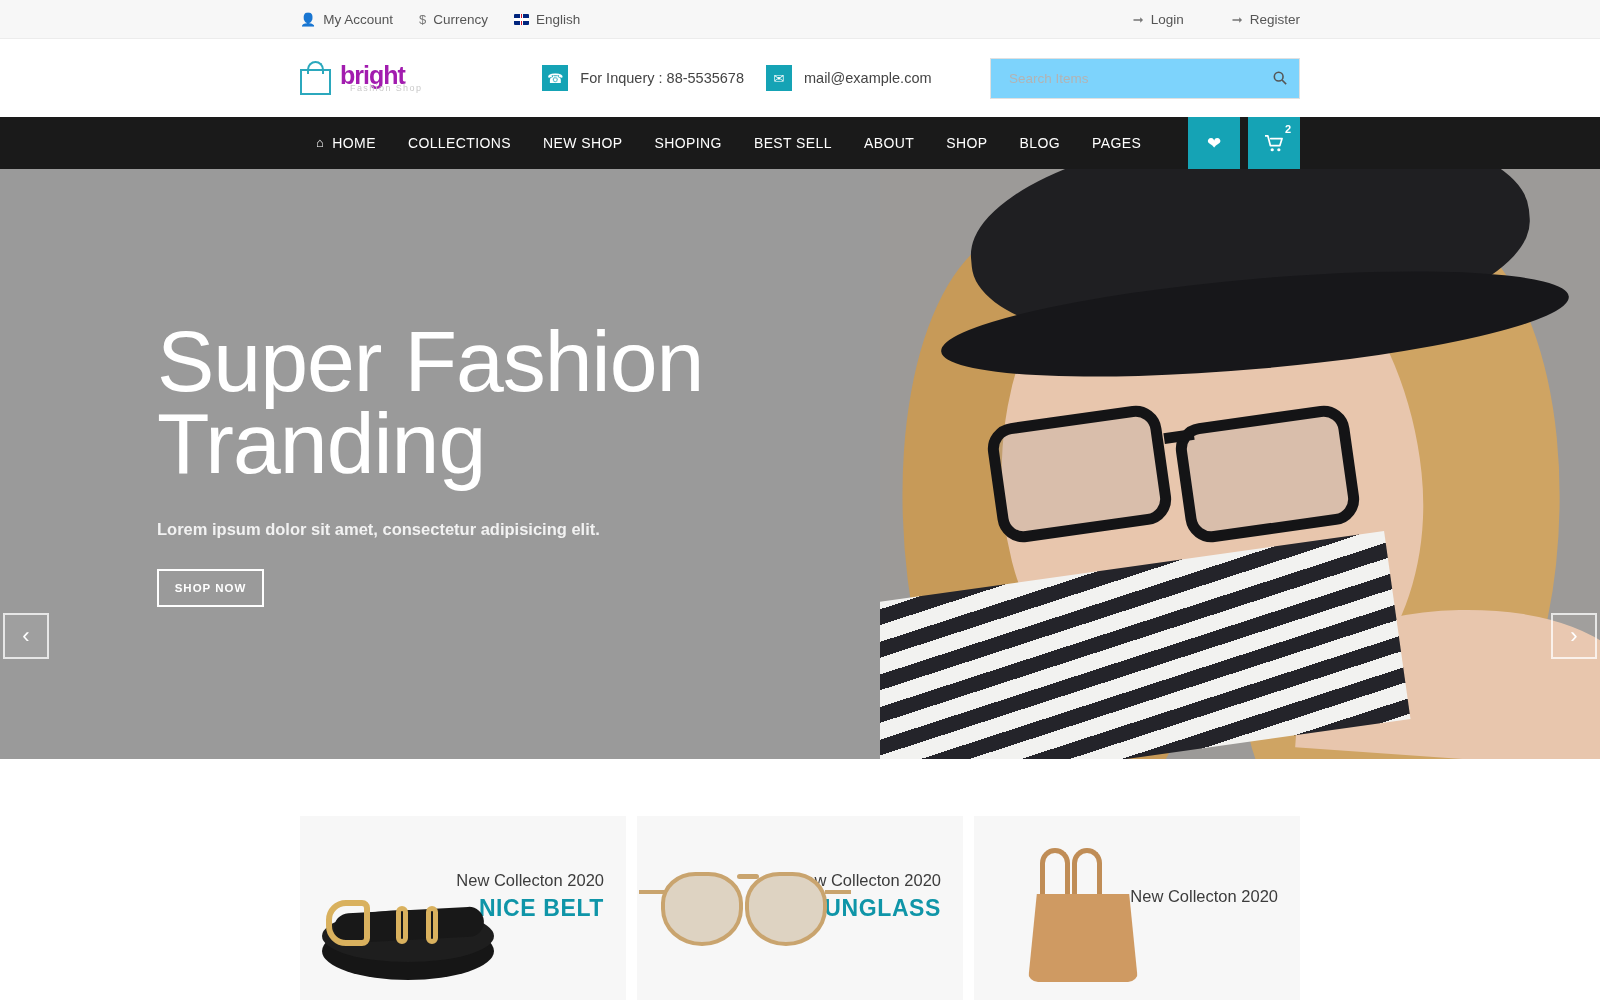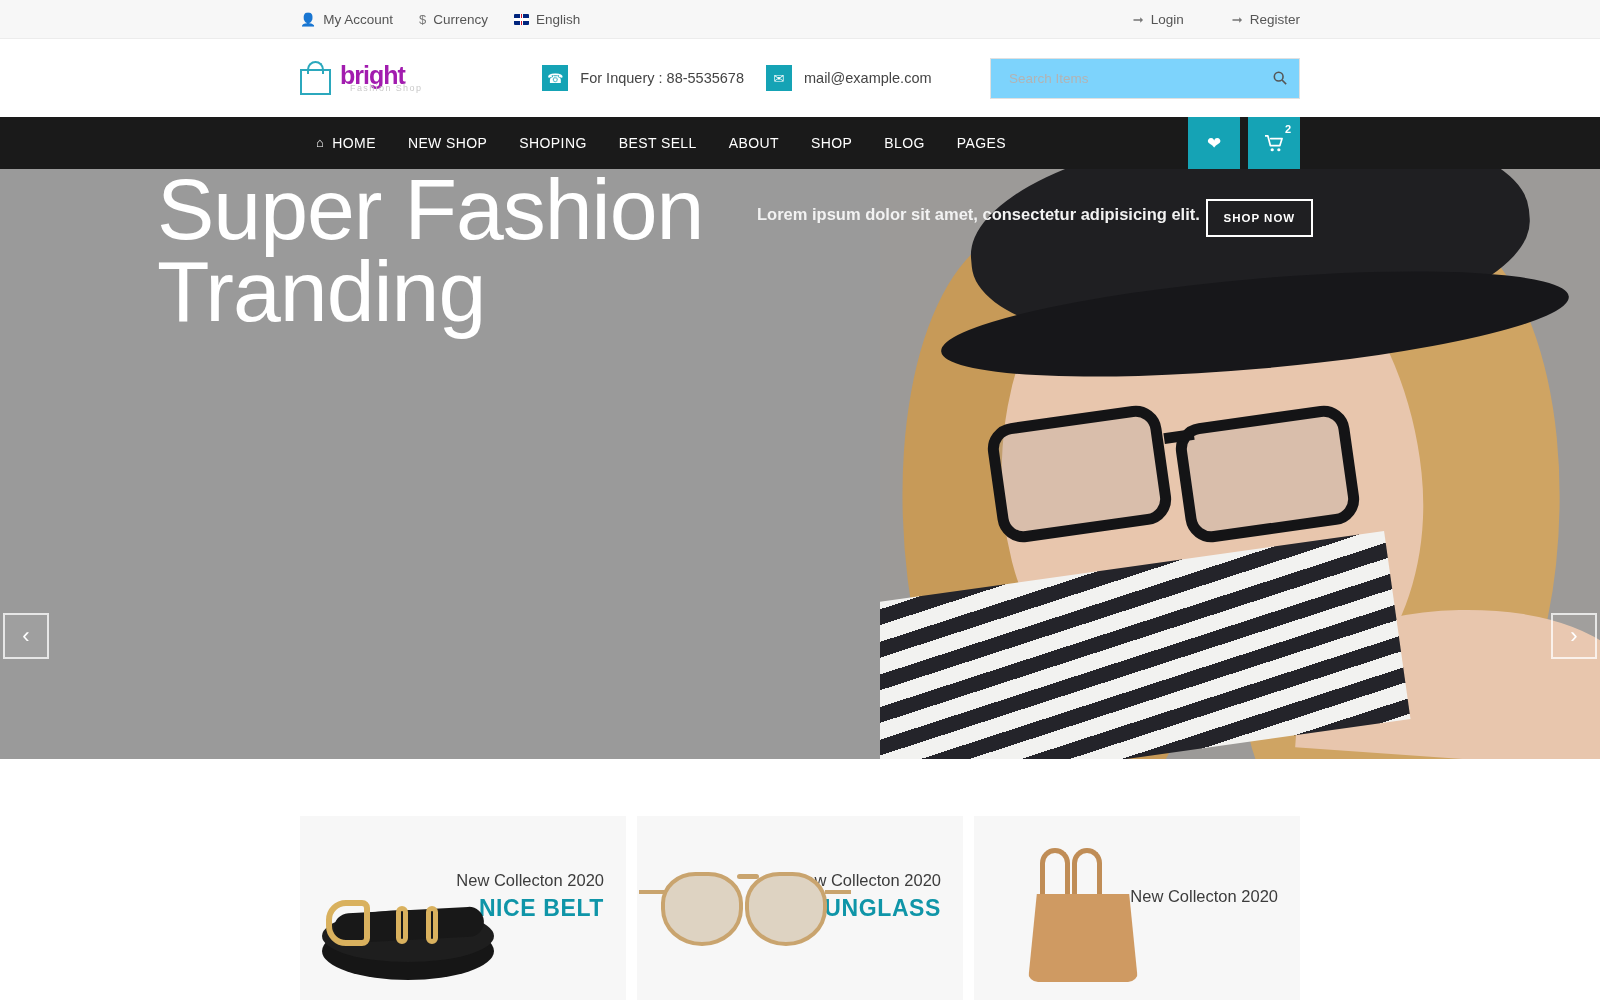--- a/index.html
+++ b/index.html
@@ -174,37 +174,37 @@
   .ph-shoulder {
     position:absolute; right:-30px; bottom:0; width:330px; height:150px;
     background:#e8c6ad; border-radius:58% 42% 0 0; transform:rotate(4deg);
   }
   .hero-fade {
     position:absolute; left:0; top:0; width:860px; height:590px;
     background:linear-gradient(90deg,#9a9a9a 0%,#9a9a9a 78%,rgba(154,154,154,0) 100%);
   }
   .hero-content {
     position:absolute; left:157px; top:0; height:590px;
-    display:flex; flex-direction:row; justify-content:center;
+    display:flex; flex-direction:column; justify-content:center;
     z-index:4;
   }
   .hero-title {
     font-size:86px; font-weight:300; color:#fff;
     line-height:.95; letter-spacing:-1px;
     max-width:600px;
   }
   .hero-sub {
     margin-top:36px; font-size:16.5px; color:#f2f2f2; font-weight:700;
   }
   .hero-btn {
     margin-top:30px; width:107px; height:38px;
     border:2px solid #fff; background:transparent; color:#fff;
     font-size:11.5px; font-weight:bold; letter-spacing:1px;
     cursor:pointer; font-family:"Liberation Sans", sans-serif;
-    display:flex; align-items:center; justify-content:center;margin-left:6px;
+    display:flex; align-items:center; justify-content:center;
   }
 
   .hero-arrow {
     position:absolute; top:444px; width:46px; height:46px;
     border:2px solid rgba(255,255,255,.75);
     display:flex; align-items:center; justify-content:center;
     color:#fff; font-size:22px; cursor:pointer; z-index:5;
     background:rgba(255,255,255,.05); font-weight:300;
   }
   .arrow-prev { left:3px; }
@@ -353,20 +353,23 @@
       </svg>
     </button>
   </div>
 </div>
 
 <div class="nav">
   <div class="nav-list">
     <div class="nav-item">
       <span class="home-ico">⌂</span>
       <span>HOME</span>
+    </div>
+    <div class="nav-item">
+      <span>COLLECTIONS</span>
     </div>
     <div class="nav-item">
       <span>NEW SHOP</span>
     </div>
     <div class="nav-item">
       <span>SHOPING</span>
     </div>
     <div class="nav-item">
       <span>BEST SELL</span>
     </div>

